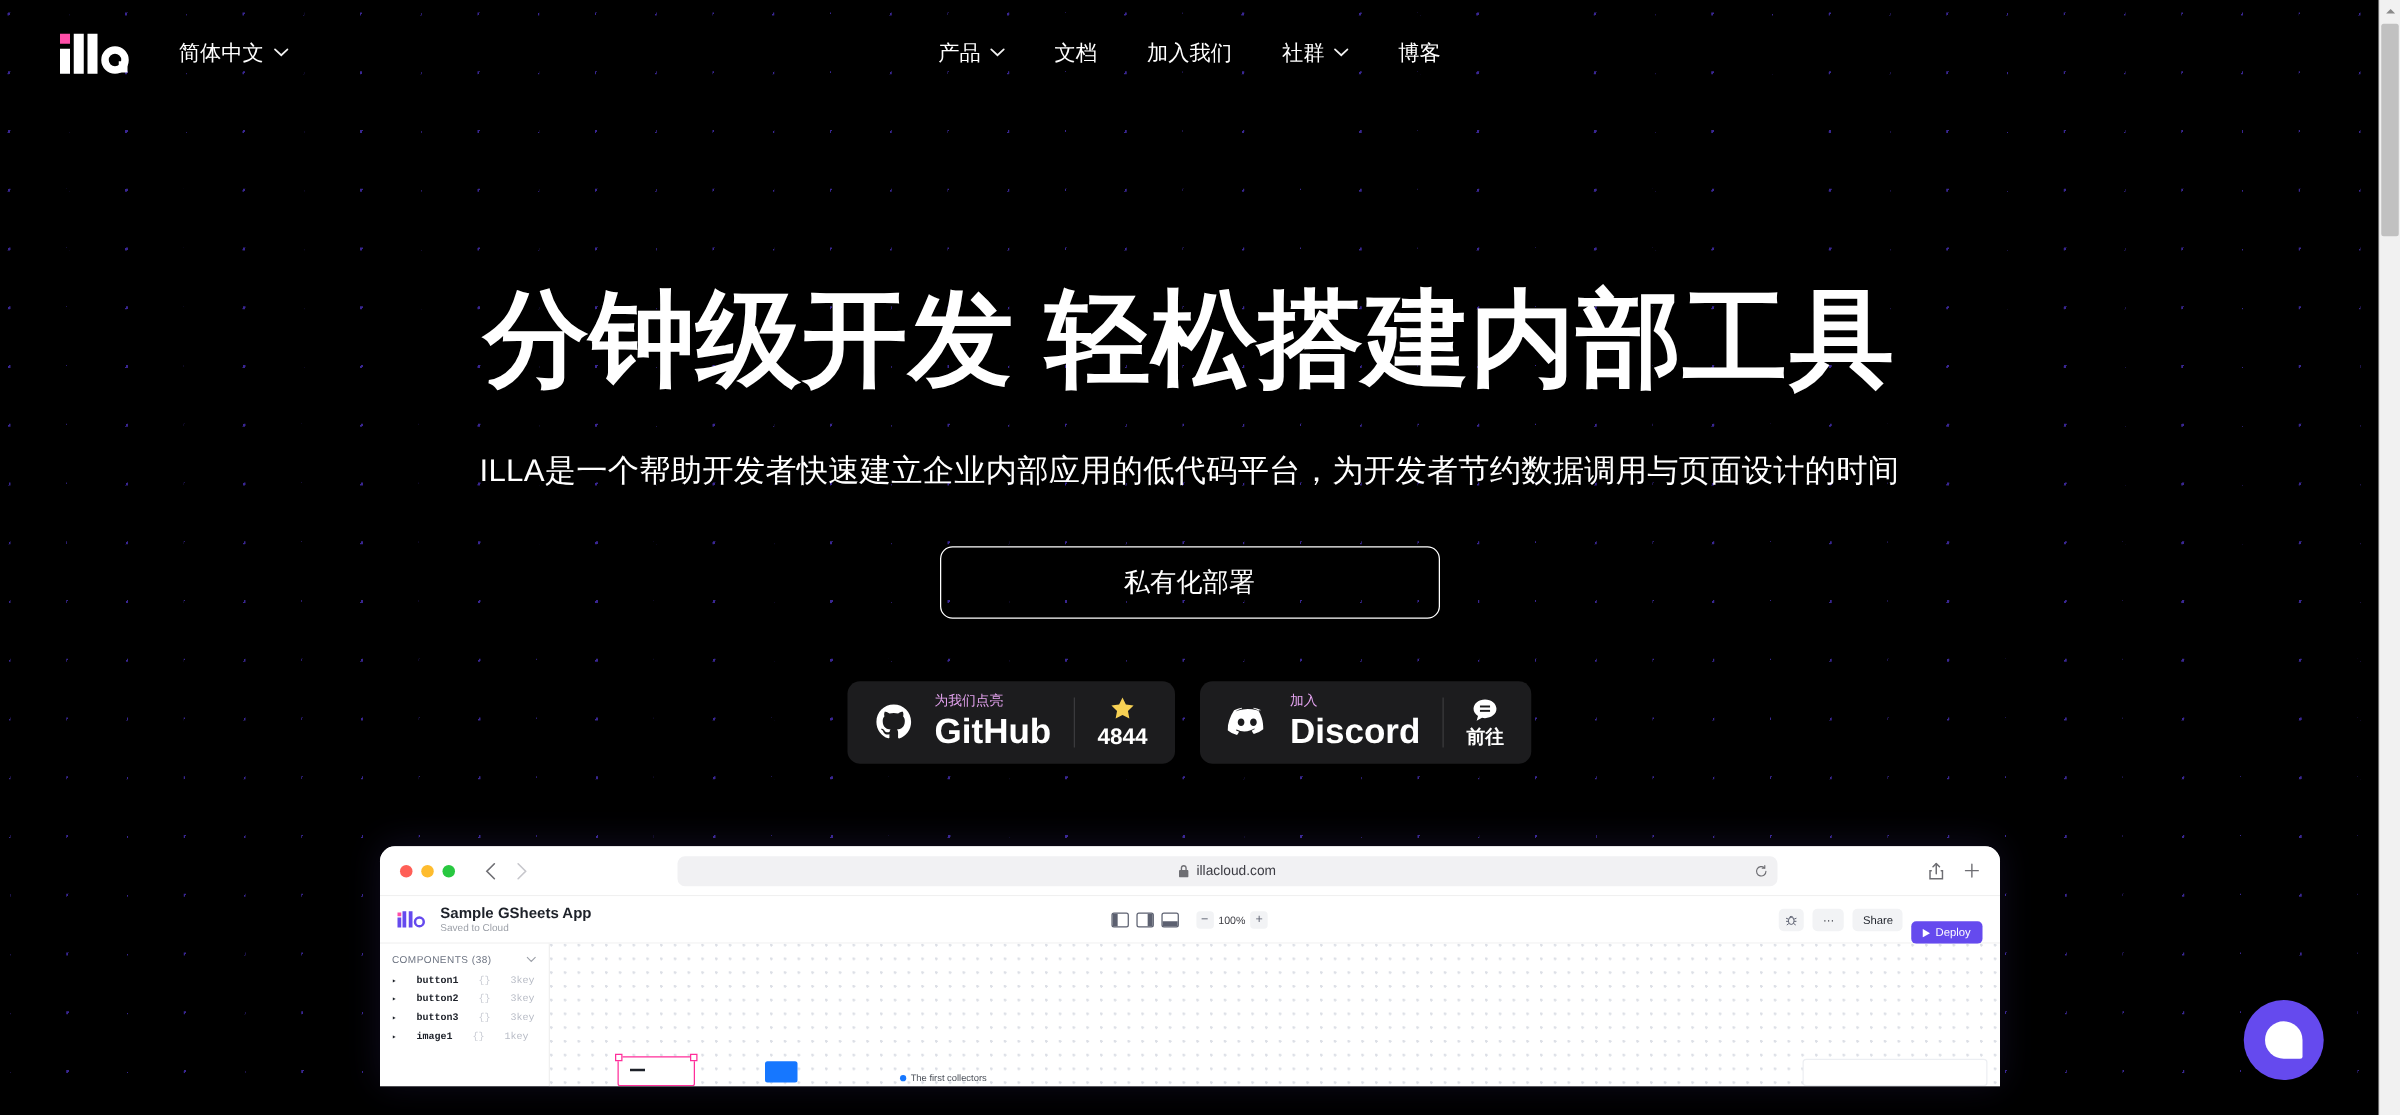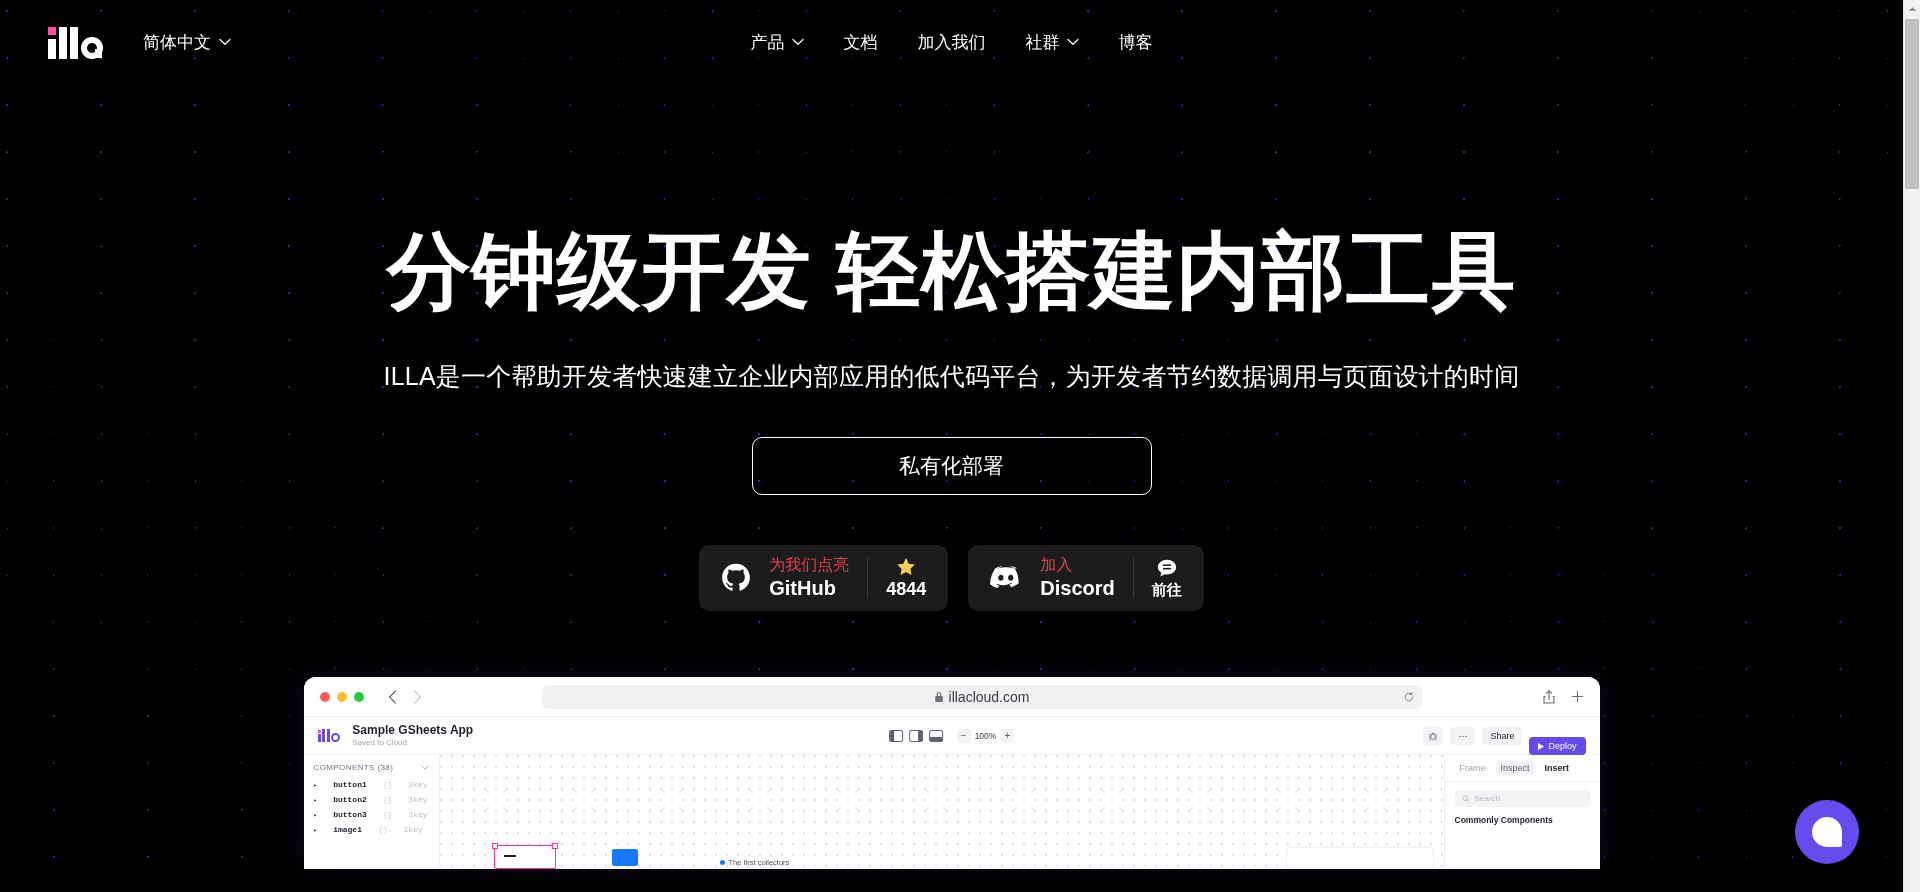--- a/index.html
+++ b/index.html
@@ -220,28 +220,28 @@
     gap: 18px;
     cursor: pointer;
   }
   .social-card .brand {
     display: flex;
     flex-direction: column;
     align-items: flex-start;
     line-height: 1.15;
   }
   .social-card .brand .small {
-    color: #ef4444;
-    font-size: 16px;
+    color: #f0abfc;
+    font-size: 11px;
     font-weight: 400;
     opacity: .95;
   }
   .social-card .brand .big {
     color: #ffffff;
-    font-size: 20px;
+    font-size: 28px;
     font-weight: 700;
     margin-top: 2px;
   }
   .social-card .meta {
     display: flex;
     flex-direction: column;
     align-items: center;
     line-height: 1.1;
     gap: 2px;
   }
@@ -294,21 +294,21 @@
     height: 24px;
     background: #f1f1f3;
     border-radius: 6px;
     display: flex;
     align-items: center;
     justify-content: center;
     gap: 6px;
     position: relative;
     cursor: text;
   }
-  .urlbar .url { font-size: 14px; color: #3c3c43; text-align: right; }
+  .urlbar .url { font-size: 11px; color: #3c3c43; text-align: right; }
   .urlbar .reload { position: absolute; right: 8px; }
   .brtools { display: flex; gap: 16px; align-items: center; }
 
   
   .app-header {
     height: 38px;
     background: #ffffff;
     display: flex;
     align-items: center;
     padding: 0 14px;
@@ -714,37 +714,20 @@
             <div class="ln"></div>
           </div>
           <div class="canvas-blue"></div>
           <div class="canvas-text">
             <span class="bullet"></span>
             <span>The first collectors</span>
           </div>
           <div class="canvas-panel"></div>
         </div>
 
-        <div class="app-right-panel">
-          <div class="tabs">
-            <div class="tab">Frame</div>
-            <div class="tab hover">Inspect</div>
-            <div class="tab active">Insert</div>
-          </div>
-          <div class="search-wrap">
-            <div class="search">
-              <svg width="8" height="8" viewBox="0 0 12 12">
-                <circle cx="5" cy="5" r="3.6" stroke="#b4b8c0" stroke-width="1.2" fill="none"></circle>
-                <path d="M7.8 7.8 L11 11" stroke="#b4b8c0" stroke-width="1.2" stroke-linecap="round"></path>
-              </svg>
-              <span>Search</span>
-            </div>
-          </div>
-          <div class="commonly">Commonly Components</div>
-        </div>
 
       </div>
     </div>
 
     <div class="chat-widget">
       <div class="bubble"></div>
     </div>
 
   </div>
 

